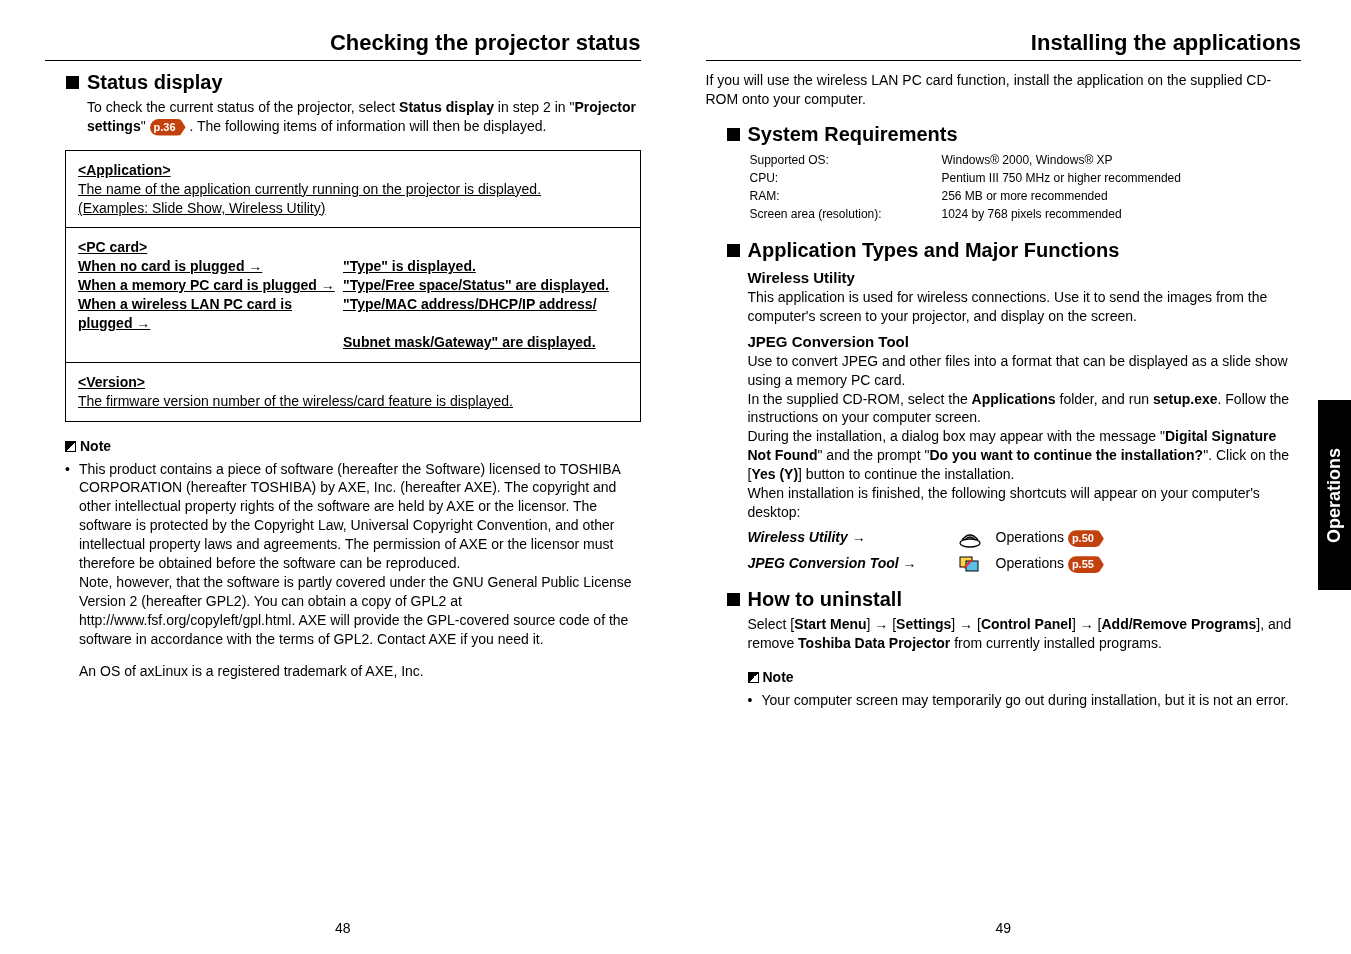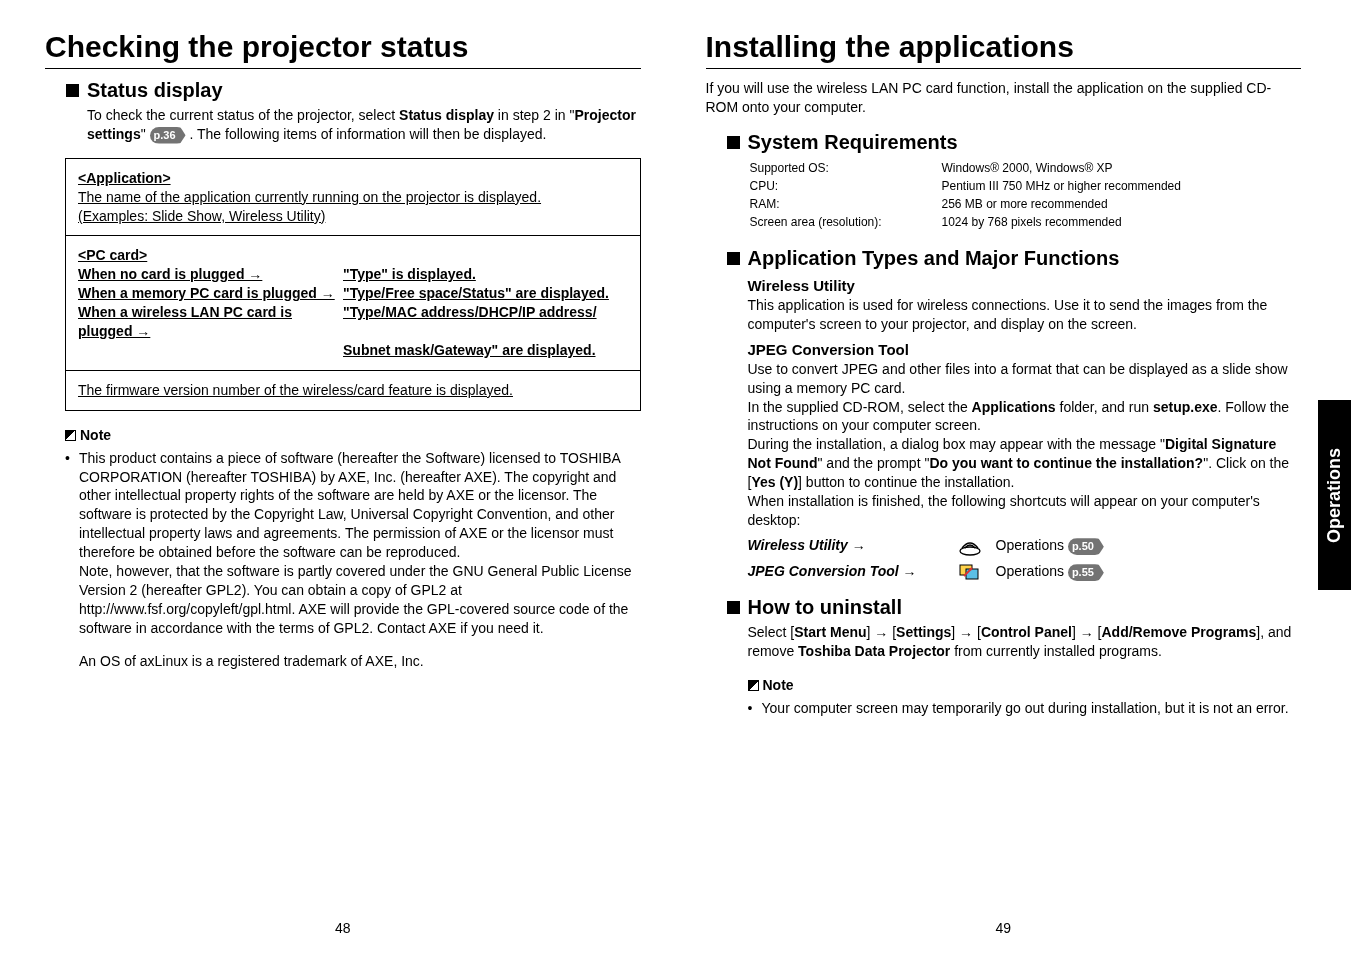--- a/index.html
+++ b/index.html
@@ -1,27 +1,27 @@
 <!DOCTYPE html>
 <html><head>
 <meta charset="utf-8">
 <style>
   * { box-sizing: border-box; margin: 0; padding: 0; }
   html, body { width: 1351px; height: 954px; background: #fff; font-family: Arial, Helvetica, sans-serif; color: #000; }
   body { display: flex; position: relative; }
   .page { width: 50%; padding: 30px 35px 20px 45px; position: relative; }
   .page.right { padding: 30px 50px 20px 30px; }
-  h1 { font-size: 30px; font-weight: bold; margin-bottom: 4px; }
+  h1 { font-size: 22px; font-weight: bold; margin-bottom: 4px; text-align: right; }
   .hr-main { border: none; border-top: 1.5px solid #000; margin-bottom: 10px; }
   .sqr { display:inline-block; width: 13px; height: 13px; background:#000; margin-right:6px; position: relative; top:0px;}
   h2 { font-size: 20px; font-weight: bold; margin-top: 8px; margin-bottom: 4px; padding-left: 20px; }
   h2.inner { padding-left: 42px; position: relative; }
   h2.inner .sqr { position:absolute; left:21px; top:5px; }
   .body-ind { padding-left: 42px; font-size: 14px; line-height: 1.35; }
-  .badge { display:inline-block; background:#737373; color:#fff; font-size:11px; font-weight:bold; padding:1px 4px; border-radius: 9px 9px 9px 9px / 50%; clip-path: polygon(0 0, 85% 0, 100% 50%, 85% 100%, 0 100%); padding-right:10px; vertical-align: middle;}
+  .badge { display:inline-block; background:#c2410c; color:#fff; font-size:11px; font-weight:bold; padding:1px 4px; border-radius: 9px 9px 9px 9px / 50%; clip-path: polygon(0 0, 85% 0, 100% 50%, 85% 100%, 0 100%); padding-right:10px; vertical-align: middle;}
   .box { border:1px solid #000; margin: 14px 0 7px 20px; padding: 10px 12px; font-size:14px; line-height:1.35;text-decoration:underline;}
   .box-title { font-weight: bold; }
   .box hr { border:none; border-top:1px solid #000; margin: 10px -12px; }
   .note-head { font-weight: bold; font-size:14px; padding-left: 20px; margin-top: 16px; margin-bottom: 6px; }
   .note-ic { display:inline-block; width:11px; height:11px; border:1px solid #000; position:relative; top:1px; margin-right:4px; background: linear-gradient(135deg, #000 50%, #fff 50%); }
   .note-body { padding-left: 20px; font-size:14px; line-height:1.35; }
   .note-body .item { display:flex; }
   .note-body .bullet { flex:0 0 14px; }
   .pgnum { position:absolute; bottom:18px; width: calc(100% - 80px); text-align:center; font-size:14px; }
   .side-tab { position:absolute; right:0; top:400px; width:33px; height:190px; background:#000; color:#fff; display:flex; align-items:center; justify-content:center; }
@@ -67,20 +67,21 @@
       </div>
     <div class="pc-grid">
         <div class="c1">When a wireless LAN PC card is plugged →</div>
         <div class="c2">"Type/MAC address/DHCP/IP address/</div>
       </div>
     <div class="pc-grid">
         <div class="c1"></div>
         <div class="c2">Subnet mask/Gateway" are displayed.</div>
       </div>
     <hr>
+    <div class="box-title">&lt;Version&gt;</div>
     <div>The firmware version number of the wireless/card feature is displayed.</div>
   </div>
 
   <div class="note-head"><span class="note-ic"></span><span>Note</span></div>
   <div class="note-body">
     <div class="item">
         <div class="bullet">•</div>
         <div>
       <span>This product contains a piece of software (hereafter the Software) licensed to TOSHIBA CORPORATION (hereafter TOSHIBA) by AXE, Inc. (hereafter AXE). The copyright and other intellectual property rights of the software are held by AXE or the licensor. The software is protected by the Copyright Law, Universal Copyright Convention, and other intellectual property laws and agreements. The permission of AXE or the licensor must therefore be obtained before the software can be reproduced.</span><br>
       <span>Note, however, that the software is partly covered under the GNU General Public License Version 2 (hereafter GPL2). You can obtain a copy of GPL2 at http://www.fsf.org/copyleft/gpl.html. AXE will provide the GPL-covered source code of the software in accordance with the terms of GPL2. Contact AXE if you need it.</span>

